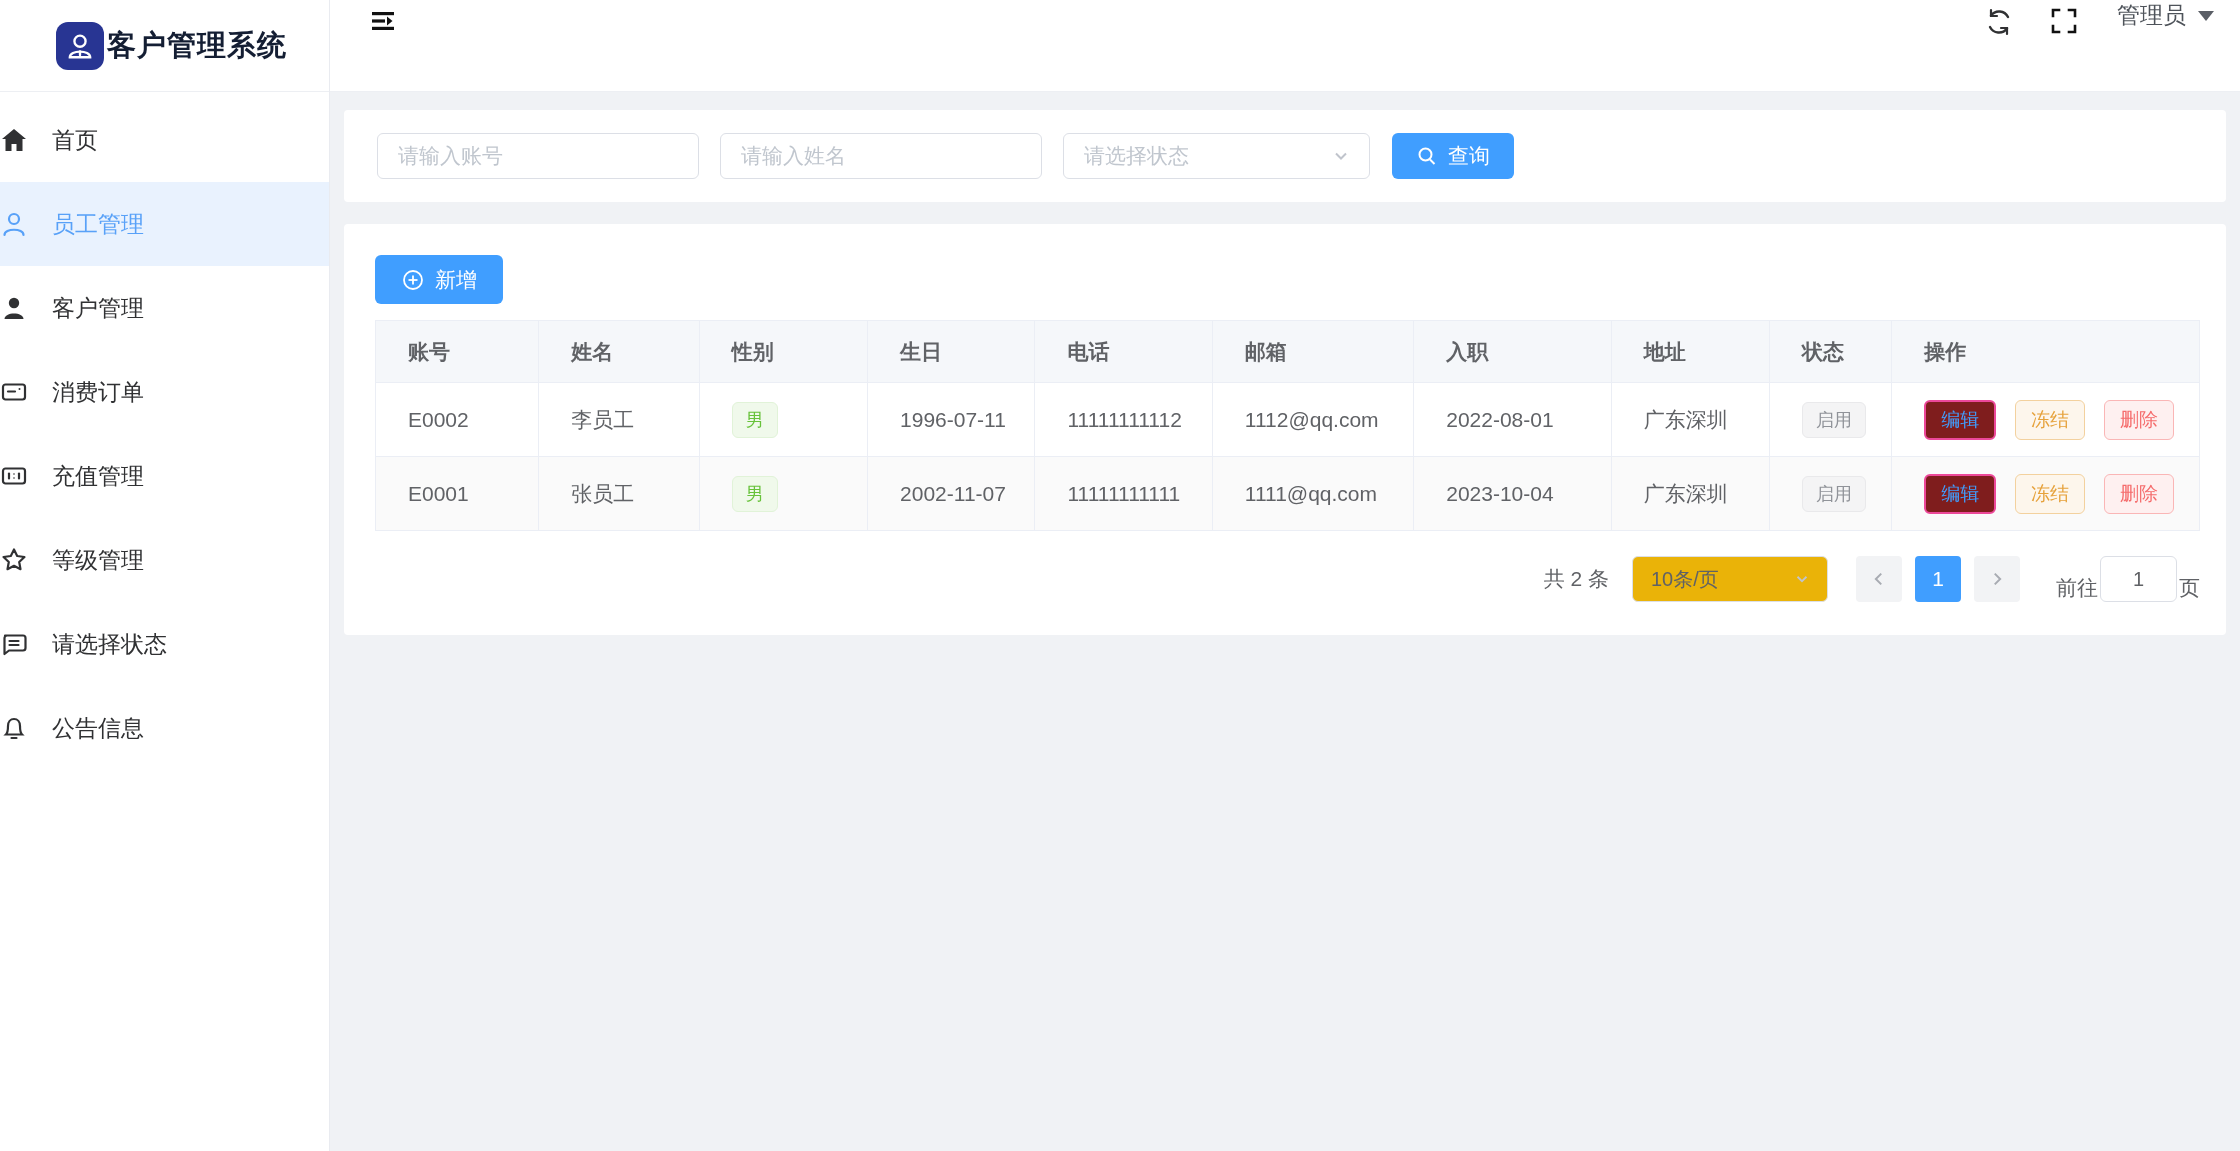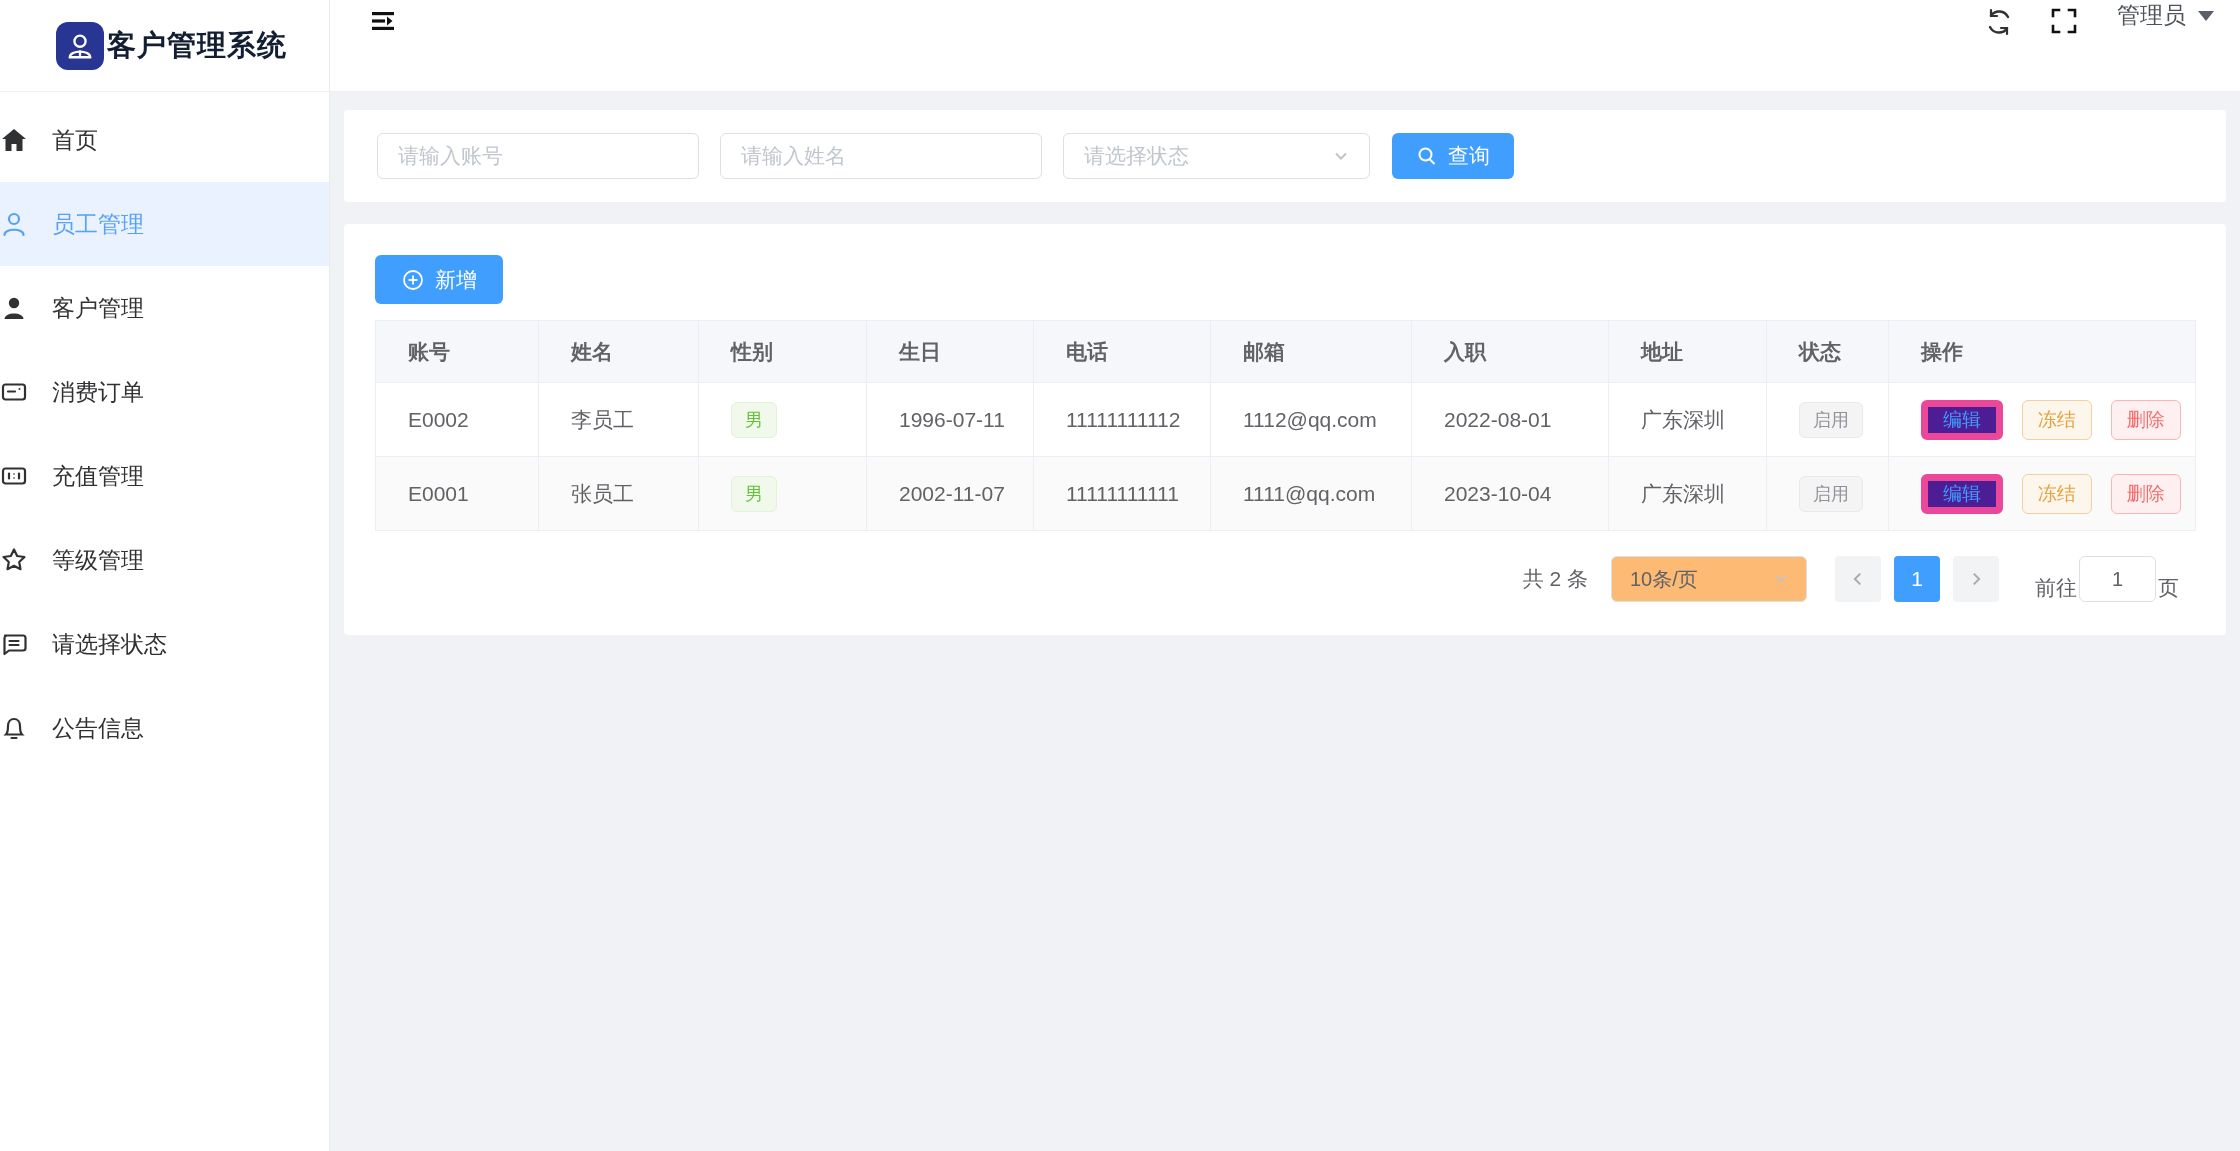--- a/index.html
+++ b/index.html
@@ -26,40 +26,40 @@
   .admin-name { font-size:23px; color:#4e535a; }
   .caret { width:0; height:0; border-left:8px solid transparent; border-right:8px solid transparent; border-top:10px solid #5a5e66; }
   .content { flex:1; padding:18px 14px; overflow:hidden; }
   
   .search-card { background:#fff; border-radius:4px; height:92px; display:flex; align-items:center; padding:4px 33px; }
   .text-input { width:322px; height:46px; border:1px solid #dcdfe6; border-radius:6px; padding:0 20px; font-size:21px; color:#606266; outline:none; margin-right:21px; background:#fff; }
   .text-input::placeholder { color:#c0c6ce; }
   .fake-select { width:307px; height:46px; border:1px solid #dcdfe6; border-radius:6px; display:flex; align-items:center; justify-content:space-between; padding:0 18px 0 20px; font-size:21px; color:#c0c6ce; background:#fff; cursor:pointer; margin-right:22px; }
   .btn-primary { height:46px; background:#409eff; color:#fff; border:none; border-radius:6px; font-size:21px; display:inline-flex; align-items:center; justify-content:center; gap:10px; cursor:pointer; padding:0 24px; }
   
-  .table-card { background:#fff; border-radius:4px; margin-top:22px; padding:31px 47px 33px 31px; }
+  .table-card { background:#fff; border-radius:4px; margin-top:22px; padding:31px 26px 33px 31px; }
   .add-btn { height:49px; padding:0 26px; margin-bottom:16px; }
   table { width:100%; border-collapse:collapse; table-layout:fixed; border:1px solid #ebeef5; }
   th, td { border:1px solid #ebeef5; text-align:left; padding:0 0 0 32px; font-size:21px; }
   thead th { height:62px; background:#f5f7fa; color:#5e6призе: none; }
   thead th { color:#606266; font-weight:bold; }
   tbody td { height:74px; color:#606266; background:#fff; }
   tr.striped td { background:#fafafa; }
   td.col-actions, th.col-actions { border-left:1px solid #dfe3ea; }
   .tag { display:inline-block; height:36px; line-height:34px; padding:0 13px; border-radius:6px; font-size:18px; }
   .tag-success { background:#f0f9eb; border:1px solid #e1f3d8; color:#67c23a; }
   .tag-info { background:#f4f4f5; border:1px solid #e9e9eb; color:#909399; }
   .btn-mini { height:40px; padding:0 15px; border-radius:6px; font-size:19px; cursor:pointer; margin-right:13px; }
-  .btn-edit   { color:#409eff; background:#4c1d95; border:7px solid #ec4899; }
+  .btn-edit   { color:#409eff; background:#7f1d1d; border:2px solid #ec4899; }
   .btn-freeze { color:#e6a23c; background:#fdf6ec; border:1px solid #f3d19e; }
   .btn-delete { color:#f56c6c; background:#fef0f0; border:1px solid #fab6b6; }
   
   .pagination { margin-top:25px; display:flex; align-items:center; justify-content:flex-end; }
   .pg-total { font-size:21px; color:#606266; margin-right:23px; }
-  .pg-size { width:196px; height:46px; border:1px solid #dcdfe6; border-radius:6px; display:flex; align-items:center; justify-content:space-between; padding:0 16px 0 18px; font-size:20px; color:#606266; cursor:pointer; margin-right:28px; background:#fdba74; }
+  .pg-size { width:196px; height:46px; border:1px solid #dcdfe6; border-radius:6px; display:flex; align-items:center; justify-content:space-between; padding:0 16px 0 18px; font-size:20px; color:#606266; cursor:pointer; margin-right:28px; background:#eab308; }
   .pg-btn { width:46px; height:46px; border:none; border-radius:4px; background:#f2f3f5; color:#a8abb2; display:flex; align-items:center; justify-content:center; cursor:pointer; }
   .pg-num { width:46px; height:46px; border:none; border-radius:4px; background:#409eff; color:#fff; font-size:21px; margin:0 13px; cursor:pointer; }
   .pg-goto { display:flex; align-items:flex-end; margin-left:36px; font-size:21px; color:#606266; gap:2px; }
   .pg-goto input { width:77px; height:46px; border:1px solid #dcdfe6; border-radius:6px; text-align:center; font-size:20px; color:#606266; outline:none; }
   svg { display:block; }
 </style>
 </head>
 <body>
 
 <aside class="sidebar">

